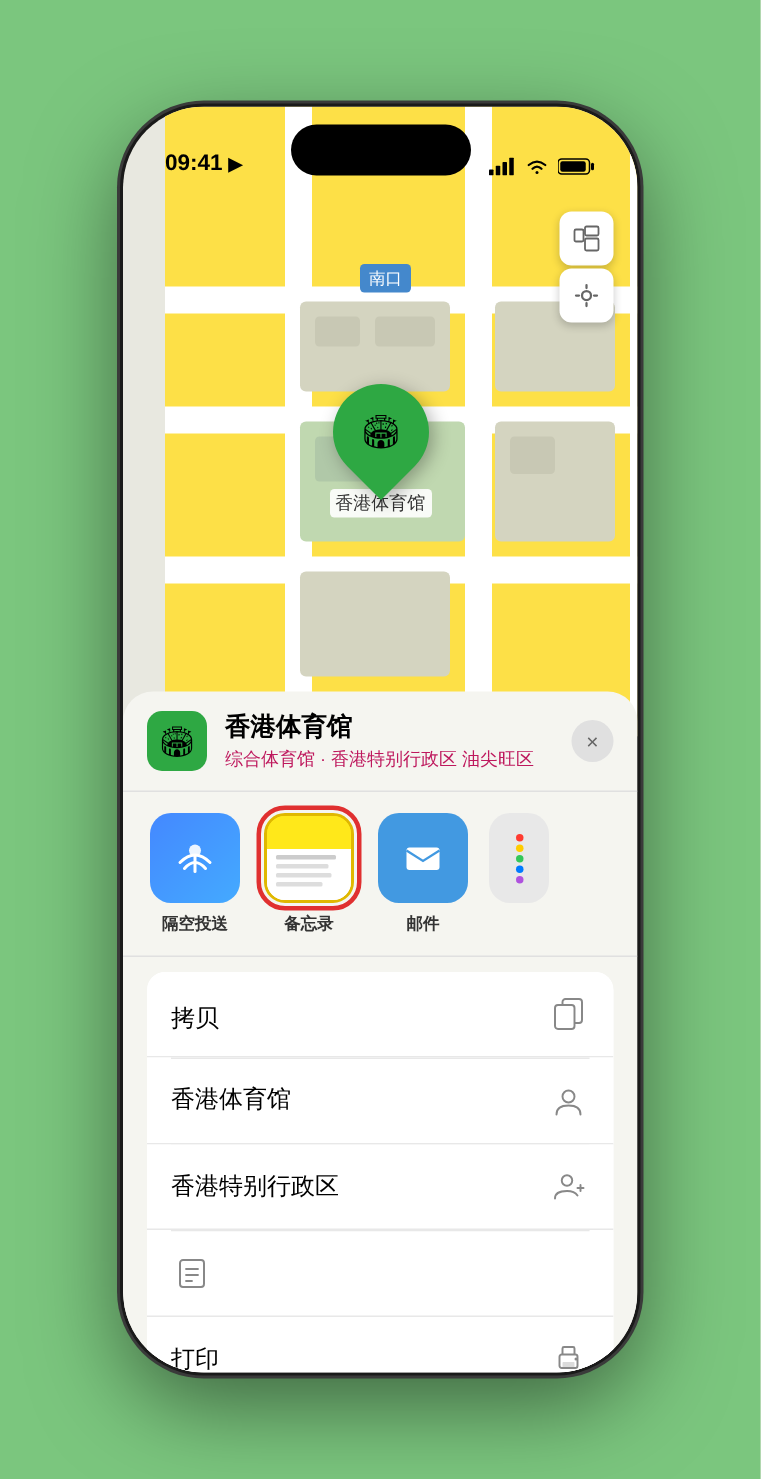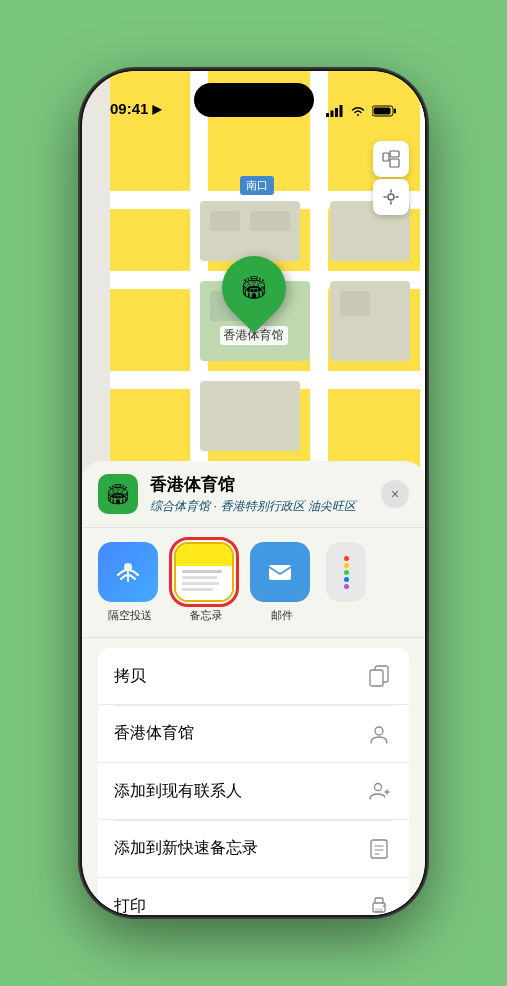--- a/index.html
+++ b/index.html
@@ -190,23 +190,22 @@
       margin-left: 12px;
       flex: 1;
     }
     .place-name {
       font-size: 17px;
       font-weight: 600;
       color: #000;
     }
     .place-sub {
       font-size: 12px;
-      color: #0c4a6e;
+      color: #be185d;
       margin-top: 2px;
-      font-style: italic;
     }
     .close-btn {
       width: 28px;
       height: 28px;
       background: #e0e0e0;
       border-radius: 50%;
       display: flex;
       align-items: center;
       justify-content: center;
       font-size: 14px;
@@ -217,22 +216,24 @@
     .share-row {
       display: flex;
       padding: 14px 16px;
       gap: 12px;
       overflow-x: auto;
       border-bottom: 0.5px solid #e0e0e0;
     }
     .share-item {
       display: flex;
       flex-direction: column;
+      align-items: center;
       gap: 6px;
       min-width: 64px;
+      font-weight: bold;
     }
     .share-icon-wrap {
       width: 60px;
       height: 60px;
       border-radius: 14px;
       display: flex;
       align-items: center;
       justify-content: center;
       font-size: 28px;
       position: relative;
@@ -259,21 +260,21 @@
     }
     
     .action-row {
       display: flex;
       align-items: center;
       padding: 14px 16px;
       border-bottom: 0.5px solid #e8e8e8;
       background: #fff;
       margin-top: 0;
     }
-    .action-row:first-child { border-radius: 12px 12px 0 0; }
+    .action-row:first-child { border-radius: 12px 12px 0 0; align-items: flex-end; }
     .action-row:last-child { border-radius: 0 0 12px 12px; }
     .action-list {
       margin: 10px 16px;
       border-radius: 12px;
       overflow: hidden;
       background: #fff;
     }
     .action-text {
       flex: 1;
       font-size: 16px;
@@ -467,34 +468,33 @@
           <div class="action-icon">
             <svg width="22" height="22" viewBox="0 0 22 22" fill="none">
               <circle cx="11" cy="8" r="4" stroke="#888" stroke-width="1.3"></circle>
               <path d="M3 20 Q3 14 11 14 Q19 14 19 20" stroke="#888" stroke-width="1.3" fill="none" stroke-linecap="round"></path>
             </svg>
           </div>
         </div>
         <div style="height:0.5px;background:#e8e8e8;margin:0 16px;"></div>
 
         <div class="action-row">
-          <span class="action-text">添加到现有联系人</span>
+          <span class="action-text">香港特别行政区</span>
           <div class="action-icon">
             <svg width="22" height="22" viewBox="0 0 22 22" fill="none">
               <circle cx="10" cy="7" r="3.5" stroke="#888" stroke-width="1.3"></circle>
               <path d="M2 19 Q2 14 10 14 Q15 14 17 17" stroke="#888" stroke-width="1.3" fill="none" stroke-linecap="round"></path>
               <line x1="17" y1="12" x2="21" y2="12" stroke="#888" stroke-width="1.3" stroke-linecap="round"></line>
               <line x1="19" y1="10" x2="19" y2="14" stroke="#888" stroke-width="1.3" stroke-linecap="round"></line>
             </svg>
           </div>
         </div>
         <div style="height:0.5px;background:#e8e8e8;margin:0 16px;"></div>
 
         <div class="action-row">
-          <span class="action-text">添加到新快速备忘录</span>
           <div class="action-icon">
             <svg width="22" height="22" viewBox="0 0 22 22" fill="none">
               <rect x="3" y="2" width="16" height="18" rx="2" stroke="#888" stroke-width="1.3" fill="none"></rect>
               <line x1="7" y1="8" x2="15" y2="8" stroke="#888" stroke-width="1.2" stroke-linecap="round"></line>
               <line x1="7" y1="12" x2="15" y2="12" stroke="#888" stroke-width="1.2" stroke-linecap="round"></line>
               <line x1="7" y1="16" x2="11" y2="16" stroke="#888" stroke-width="1.2" stroke-linecap="round"></line>
             </svg>
           </div>
         </div>
         <div style="height:0.5px;background:#e8e8e8;margin:0 16px;"></div>

